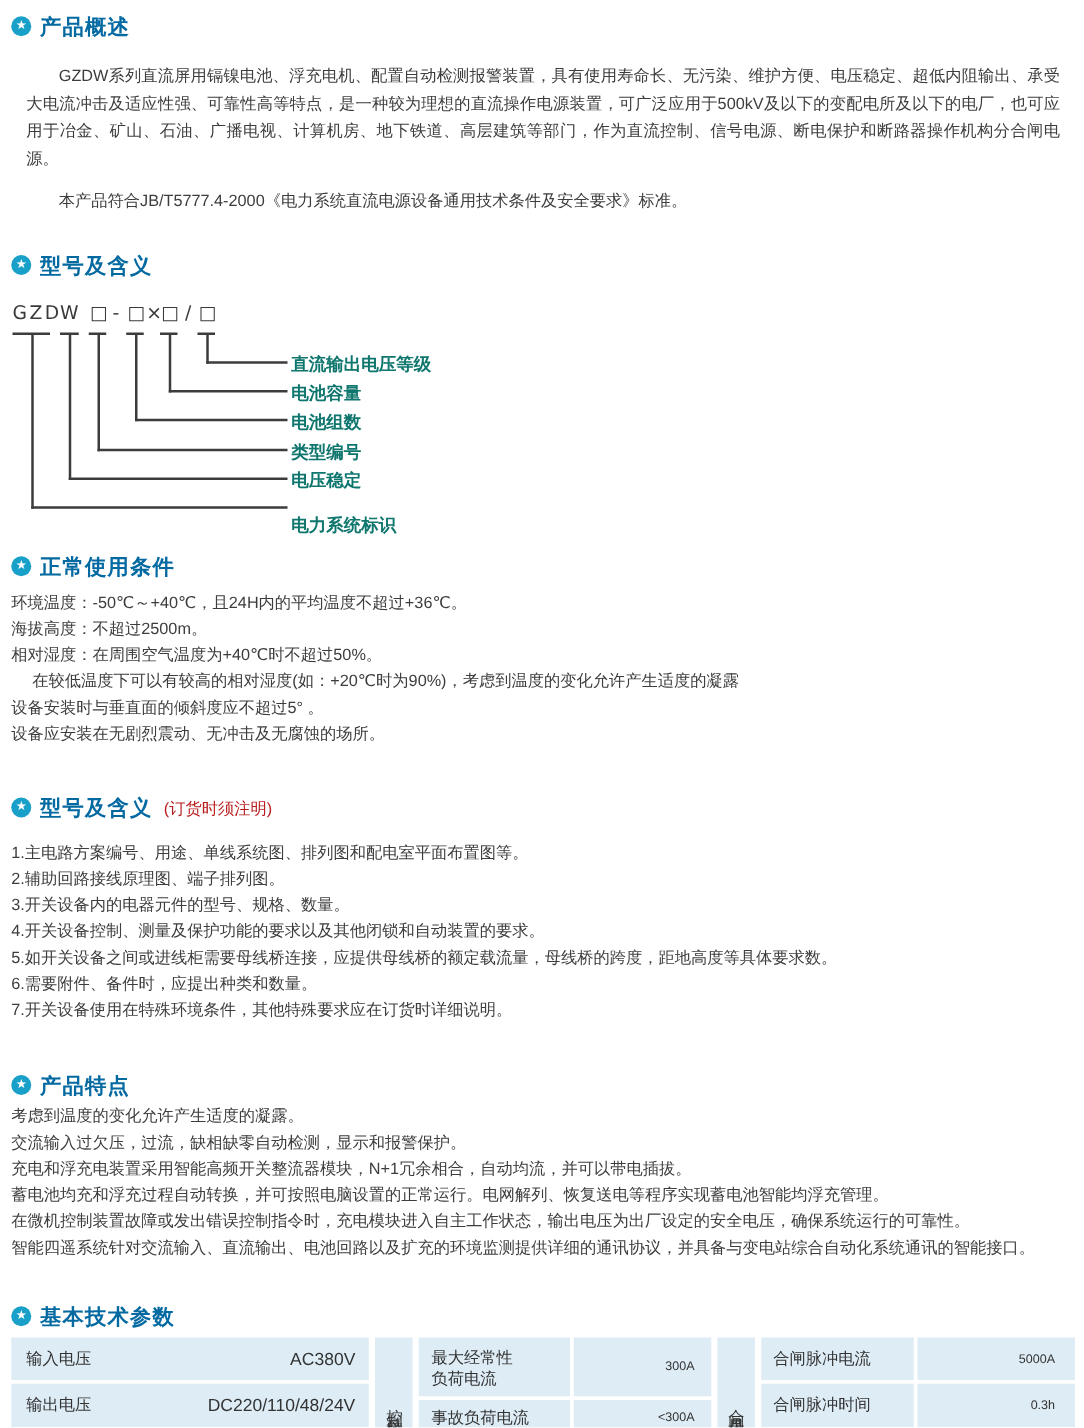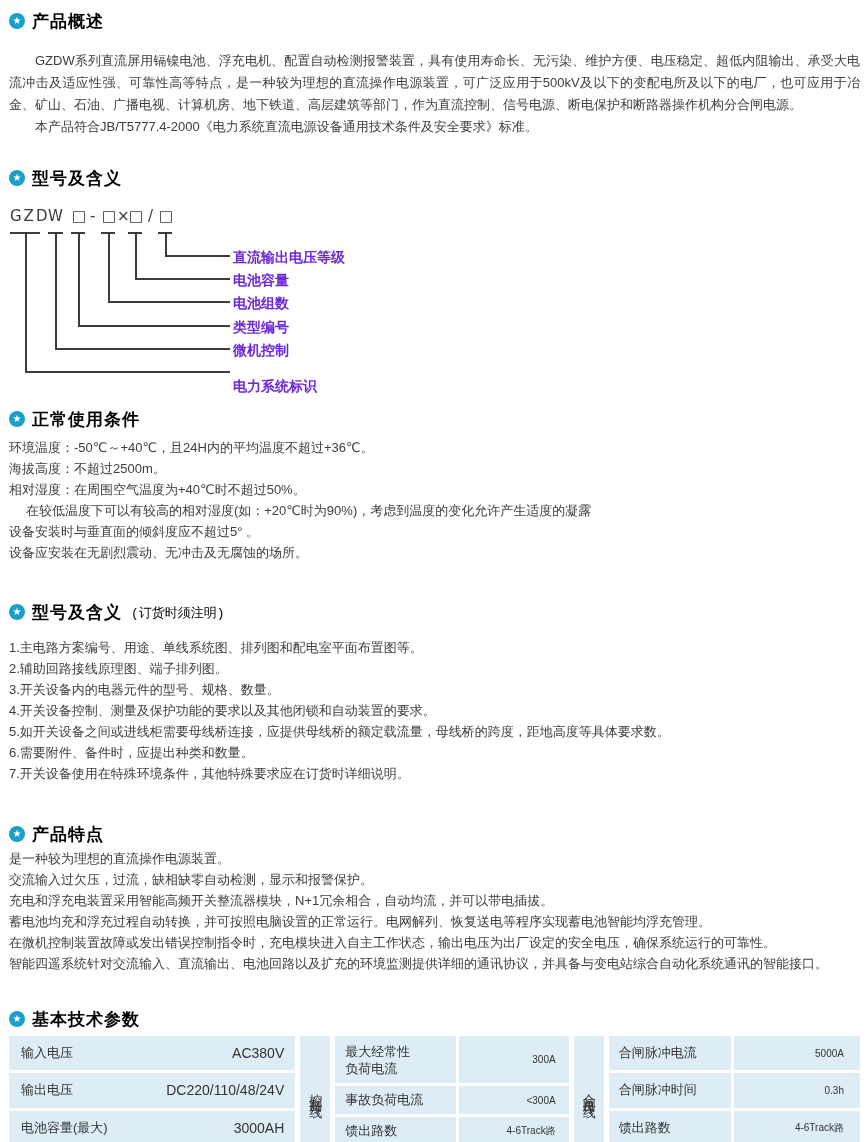--- a/index.html
+++ b/index.html
@@ -16,44 +16,44 @@
   }
   
   .sec-head { display:flex; align-items:center; gap:7px; height:22px; }
   .sec-icon {
     flex:0 0 auto;
     width:16px; height:16px; border-radius:50%;
     background:#18a0c8; color:#ffffff;
     display:inline-flex; align-items:center; justify-content:center;
     font-size:10px; line-height:1;
   }
-  .sec-title { color:#000000; font-size:17px; font-weight:600; letter-spacing:1px; }
-  .sec-sub { color:#000000; font-size:13px; margin-left:2px; position:relative; top:1px;font-family:Liberation Mono, monospace; }
-
-  
-  .para { margin:0; line-height:22px; text-indent:2em; text-align:justify; }
+  .sec-title { color:#0369a1; font-size:17px; font-weight:600; letter-spacing:1px; }
+  .sec-sub { color:#b91c1c; font-size:13px; margin-left:2px; position:relative; top:1px; }
+
+  
+  .para { margin:12px; line-height:22px; text-indent:2em; text-align:justify; }
   .para.first { margin-top:18px; }
   .bline { line-height:21px; }
   .bline.indent { padding-left:1.3em; }
   .blk { margin:0; }
 
   
   .diagram {
     position:relative;
     height:181px;
     margin-top:18px;
     margin-left:1px;
     font-family:"DejaVu Sans","Liberation Sans",sans-serif;
   }
   .code-part { position:absolute; top:0; font-size:15px; color:#3a3a3a; letter-spacing:2px; }
   .uline { position:absolute; top:25px; border-top:2px solid #3c3c3c; height:0; }
   .conn { position:absolute; top:26px; border-left:2px solid #3c3c3c; border-bottom:2px solid #3c3c3c; box-sizing:border-box; }
   .dlabel {
     position:absolute; left:223px;
-    font-size:14px; font-weight:600; color:#6d28d9;
+    font-size:14px; font-weight:600; color:#0f766e;
     white-space:nowrap; line-height:18px;
     font-family:"Liberation Sans","DejaVu Sans",sans-serif;
   }
 
   
   .ptable { display:flex; gap:5px; height:109px; margin-top:6px; }
   .tcol { display:flex; flex-direction:column; gap:3px; }
   .tcol-left  { width:287px; }
   .tcol-mid   { width:234px; }
   .tcol-right { width:252px; }
@@ -133,21 +133,21 @@
       <div class="conn" style="left:125px;width:95px;height:47px"></div>
       <div class="conn" style="left:98px;width:122px;height:70px"></div>
       <div class="conn" style="left:68px;width:152px;height:94px"></div>
       <div class="conn" style="left:45px;width:175px;height:117px"></div>
       <div class="conn" style="left:15px;width:205px;height:140px"></div>
 
       <span class="dlabel" style="top:41px">直流输出电压等级</span>
       <span class="dlabel" style="top:64px">电池容量</span>
       <span class="dlabel" style="top:87px">电池组数</span>
       <span class="dlabel" style="top:111px">类型编号</span>
-      <span class="dlabel" style="top:134px">微机控制</span>
+      <span class="dlabel" style="top:134px">电压稳定</span>
       <span class="dlabel" style="top:170px">电力系统标识</span>
     </div>
   </section>
 
   <section class="sec-conditions">
     <div class="sec-head">
       <span class="sec-icon">★</span>
       <span class="sec-title">正常使用条件</span>
     </div>
     <div class="body blk">
@@ -176,21 +176,21 @@
       <div class="bline">7.开关设备使用在特殊环境条件，其他特殊要求应在订货时详细说明。</div>
     </div>
   </section>
 
   <section class="sec-features">
     <div class="sec-head">
       <span class="sec-icon">★</span>
       <span class="sec-title">产品特点</span>
     </div>
     <div class="body blk">
-      <div class="bline">是一种较为理想的直流操作电源装置。</div>
+      <div class="bline">考虑到温度的变化允许产生适度的凝露。</div>
       <div class="bline">交流输入过欠压，过流，缺相缺零自动检测，显示和报警保护。</div>
       <div class="bline">充电和浮充电装置采用智能高频开关整流器模块，N+1冗余相合，自动均流，并可以带电插拔。</div>
       <div class="bline">蓄电池均充和浮充过程自动转换，并可按照电脑设置的正常运行。电网解列、恢复送电等程序实现蓄电池智能均浮充管理。</div>
       <div class="bline">在微机控制装置故障或发出错误控制指令时，充电模块进入自主工作状态，输出电压为出厂设定的安全电压，确保系统运行的可靠性。</div>
       <div class="bline">智能四遥系统针对交流输入、直流输出、电池回路以及扩充的环境监测提供详细的通讯协议，并具备与变电站综合自动化系统通讯的智能接口。</div>
     </div>
   </section>
 
   <section class="sec-params">
     <div class="sec-head">

